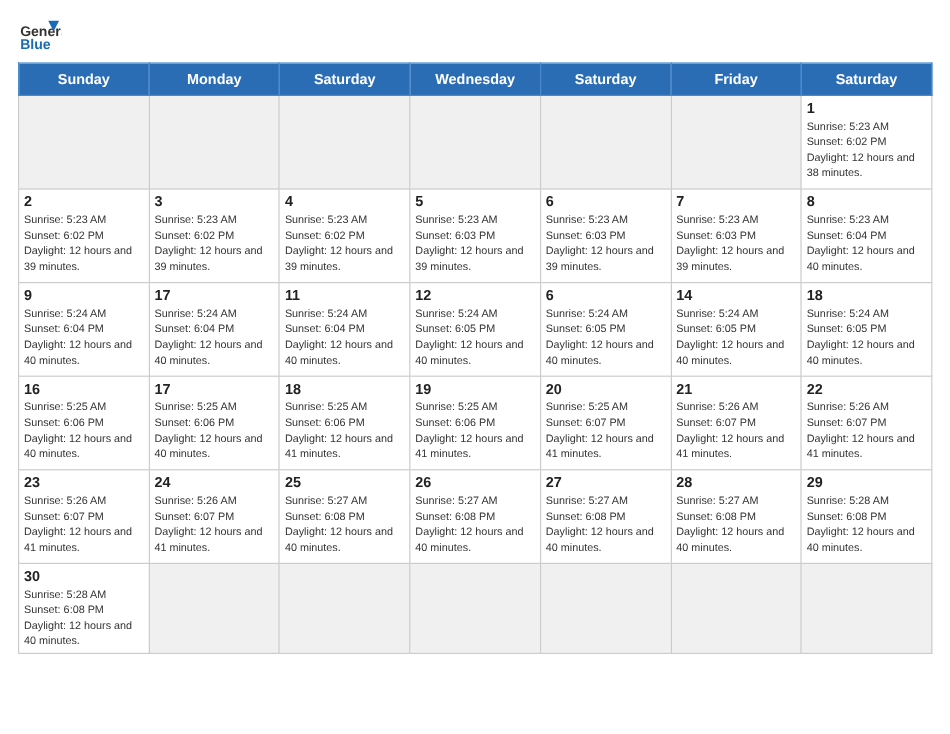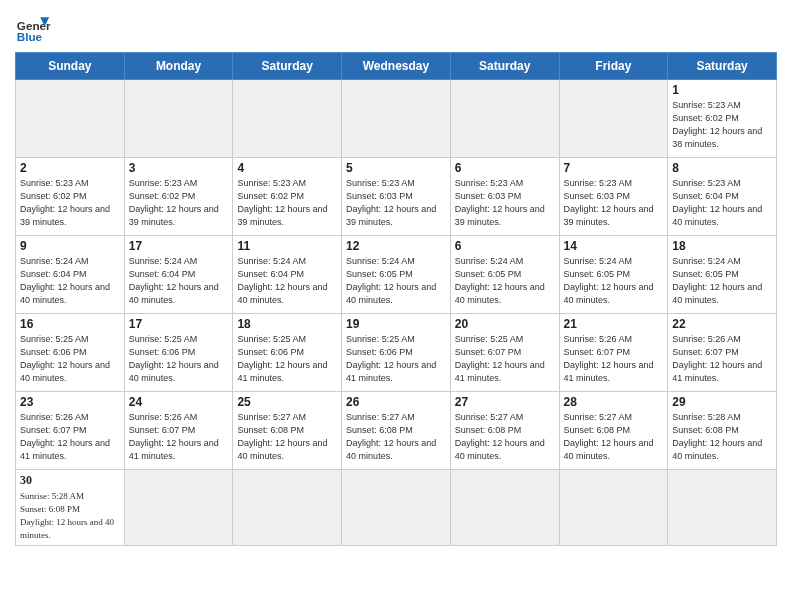--- a/index.html
+++ b/index.html
@@ -79,21 +79,20 @@
       display: block;
       margin-bottom: 2px;
     }
     .sun-info {
       font-size: 9px;
       color: #333;
       line-height: 1.45;
     }
     .last-row td {
       height: 65px;
-      font-family: Liberation Serif, serif;
     }
   </style>
 </head>
 <body>
 
 <div class="header-area">
   <div class="logo">
     <svg class="logo-icon" viewBox="0 0 40 40" xmlns="http://www.w3.org/2000/svg">
       <text x="2" y="22" font-family="Arial" font-size="13" font-weight="bold" fill="#333">General</text>
       <text x="2" y="34" font-family="Arial" font-size="13" font-weight="bold" fill="#1a6bb5">Blue</text>

